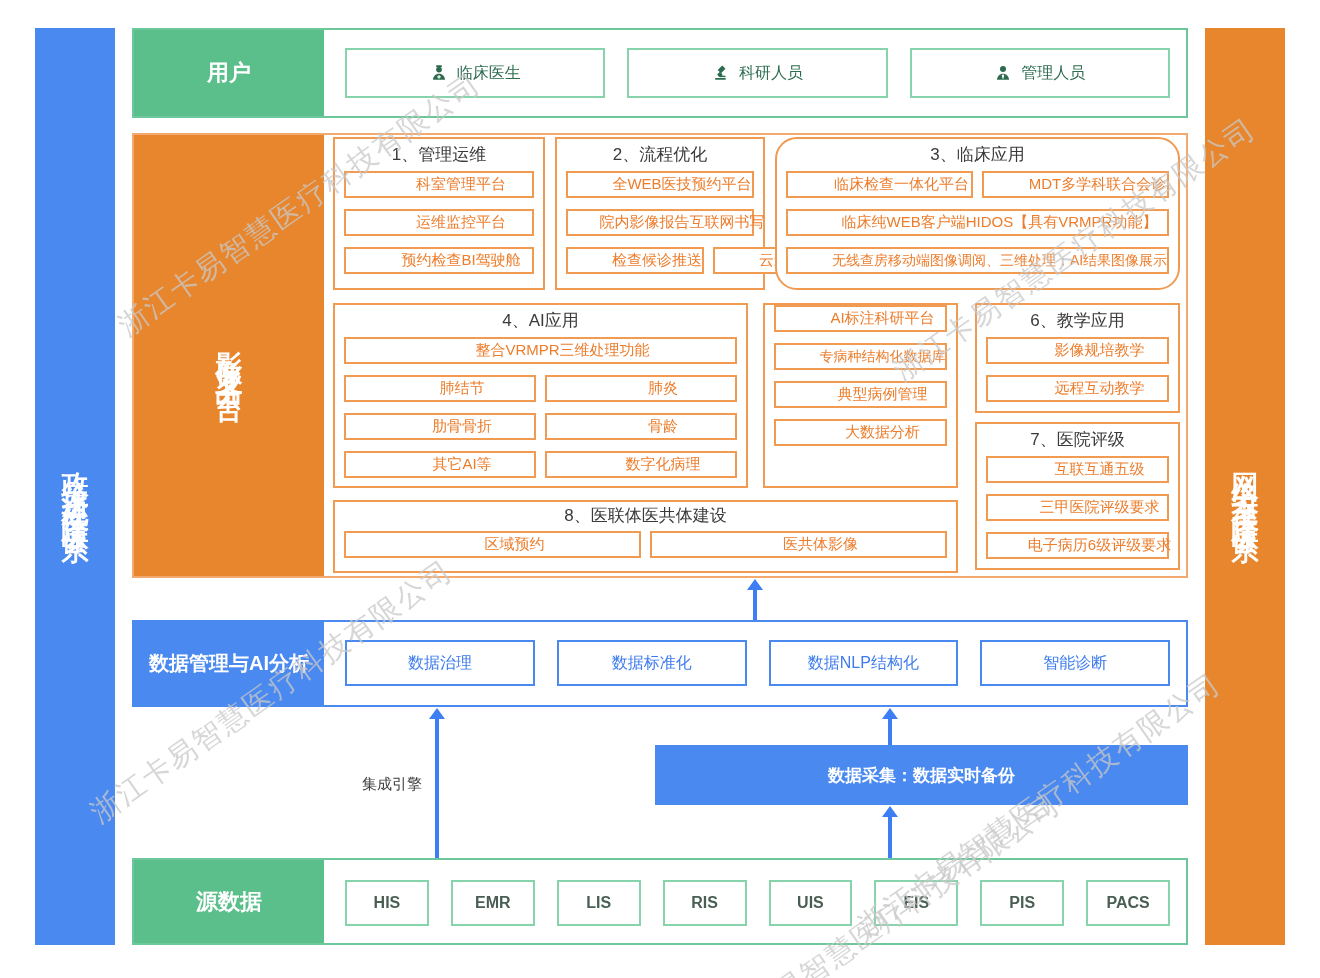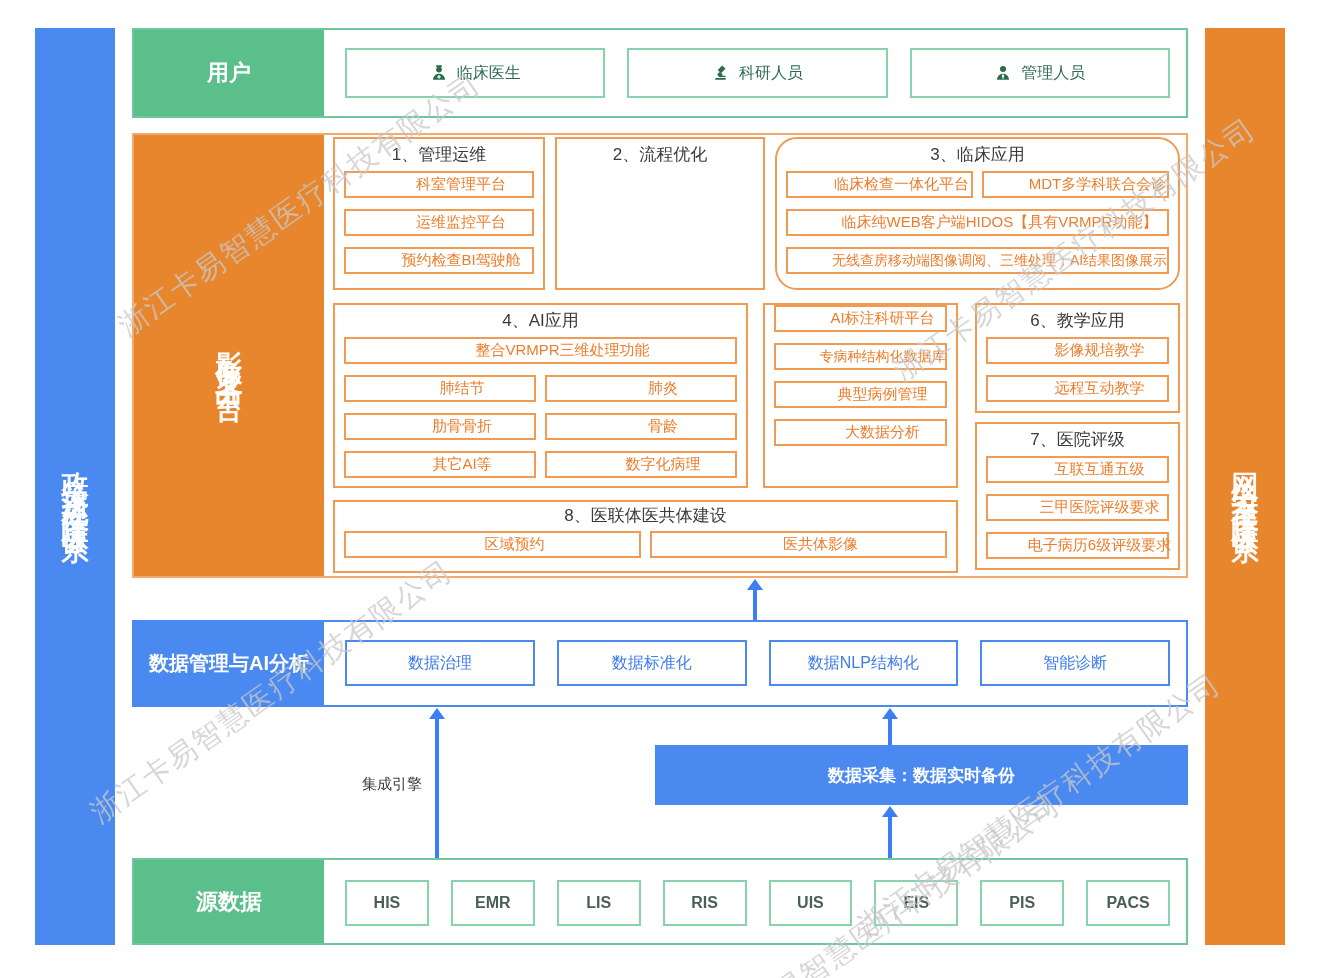--- a/index.html
+++ b/index.html
@@ -129,20 +129,28 @@
     <div class="sec-title">1、管理运维</div>
     <div class="sec-body">
       <div class="oitem">科室管理平台</div>
       <div class="oitem">运维监控平台</div>
       <div class="oitem">预约检查BI驾驶舱</div>
     </div>
   </div>
 
   <div class="sec" style="left:555px;top:137px;width:210px;height:153px;">
     <div class="sec-title">2、流程优化</div>
+    <div class="sec-body">
+      <div class="oitem">全WEB医技预约平台</div>
+      <div class="oitem">院内影像报告互联网书写</div>
+      <div class="orow">
+        <div class="oitem" style="flex:1.6;">检查候诊推送</div>
+        <div class="oitem">云影像</div>
+      </div>
+    </div>
   </div>
 
   <div class="sec" style="left:775px;top:137px;width:405px;height:153px;border-radius:22px;">
     <div class="sec-title">3、临床应用</div>
     <div class="sec-body">
       <div class="orow">
         <div class="oitem">临床检查一体化平台</div>
         <div class="oitem">MDT多学科联合会诊</div>
       </div>
       <div class="oitem">临床纯WEB客户端HIDOS【具有VRMPR功能】</div>

